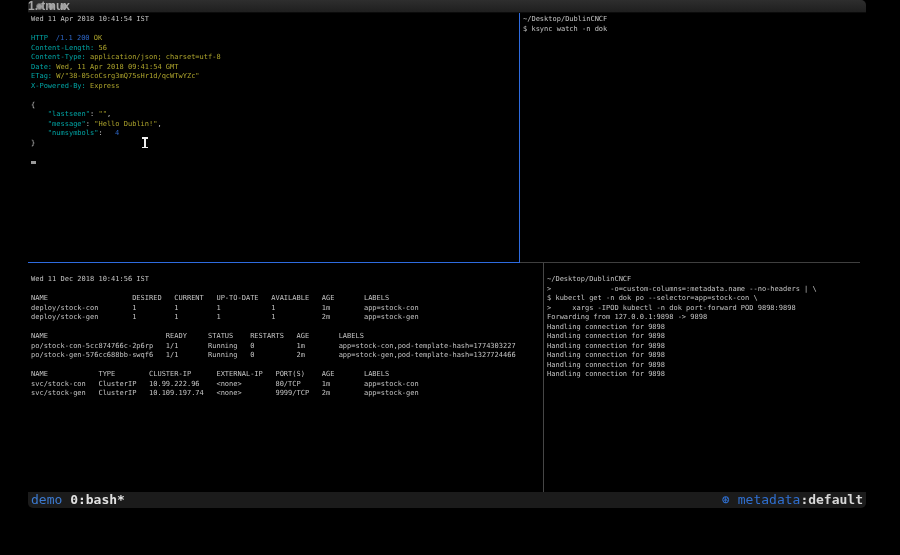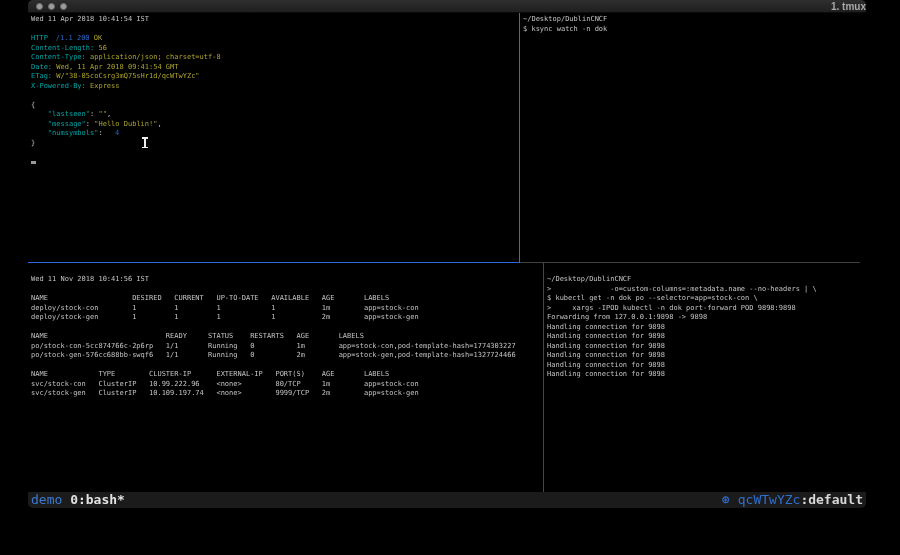--- a/index.html
+++ b/index.html
@@ -4,22 +4,22 @@
 <style>
   html,body{margin:0;padding:0;}
   body{width:900px;height:555px;background:#000;position:relative;overflow:hidden;
        font-family:"DejaVu Sans Mono",monospace;}
   .window{position:absolute;left:28px;top:0;width:838px;height:508px;background:#000;}
   .titlebar{position:absolute;left:0;top:0;width:838px;height:13px;
             background:linear-gradient(#2e2e2e,#1f1f1f);
             border-radius:5px 5px 0 0;border-bottom:1px solid #0b0b0b;box-sizing:border-box;}
   .lights{position:absolute;left:8px;top:3px;display:flex;gap:5px;}
   .light{width:7px;height:7px;border-radius:50%;background:#9c9c9c;border:0.5px solid #6e6e6e;box-sizing:border-box;}
-  .wtitle{position:absolute;left:0;top:0;width:100%;height:13px;line-height:13px;text-align:right;
-          color:#a8a8a8;font-size:10px;font-family:"Liberation Sans",sans-serif;font-weight:bold;}
+  .wtitle{position:absolute;left:0;top:0;width:100%;height:13px;line-height:13px;text-align:left;
+          color:#a8a8a8;font-size:12px;font-family:"Liberation Sans",sans-serif;font-weight:bold;}
   .terminal{position:absolute;left:0;top:13px;width:838px;height:427px;background:#000;}
   .pane{position:absolute;overflow:hidden;}
   .pane-tl{left:0;top:0;width:491px;height:249px;padding:2px 0 0 3px;}
   .pane-tr{left:492px;top:0;width:346px;height:249px;padding:2px 0 0 3px;}
   .pane-bl{left:0;top:250px;width:515px;height:229px;padding:12px 0 0 3px;}
   .pane-br{left:516px;top:250px;width:322px;height:229px;padding:12px 0 0 3px;}
   .div-v-top{position:absolute;left:491px;top:0;width:1px;height:249px;background:#2e6bdf;}
   .div-h-active{position:absolute;left:0;top:249px;width:492px;height:1px;background:#2e6bdf;}
   .div-h-idle{position:absolute;left:492px;top:249px;width:340px;height:1px;background:#3f3f3f;}
   .div-v-bottom{position:absolute;left:515px;top:250px;width:1px;height:229px;background:#464646;}
@@ -80,21 +80,21 @@
 
     <div class="pane pane-tr">
         <div class="line"><span class="c-fg">~/Desktop/DublinCNCF</span></div>
         <div class="line"><span class="c-fg">$ ksync watch -n dok</span></div>
       </div>
 
     <div class="div-h-active"></div>
     <div class="div-h-idle"></div>
 
     <div class="pane pane-bl">
-        <div class="line"><span class="c-fg">Wed 11 Nov 2018 10:41:56 IST</span></div>
+        <div class="line"><span class="c-fg">Wed 11 Dec 2018 10:41:56 IST</span></div>
         <div class="line">&nbsp;</div>
         <div class="line"><span class="c-fg">NAME                    DESIRED   CURRENT   UP-TO-DATE   AVAILABLE   AGE       LABELS</span></div>
         <div class="line"><span class="c-fg">deploy/stock-con        1         1         1            1           1m        app=stock-con</span></div>
         <div class="line"><span class="c-fg">deploy/stock-gen        1         1         1            1           2m        app=stock-gen</span></div>
         <div class="line">&nbsp;</div>
         <div class="line"><span class="c-fg">NAME                            READY     STATUS    RESTARTS   AGE       LABELS</span></div>
         <div class="line"><span class="c-fg">po/stock-con-5cc874766c-2p6rp   1/1       Running   0          1m        app=stock-con,pod-template-hash=1774303227</span></div>
         <div class="line"><span class="c-fg">po/stock-gen-576cc688bb-swqf6   1/1       Running   0          2m        app=stock-gen,pod-template-hash=1327724466</span></div>
         <div class="line">&nbsp;</div>
         <div class="line"><span class="c-fg">NAME            TYPE        CLUSTER-IP      EXTERNAL-IP   PORT(S)    AGE       LABELS</span></div>
@@ -116,16 +116,16 @@
         <div class="line"><span class="c-fg">Handling connection for 9898</span></div>
         <div class="line"><span class="c-fg">Handling connection for 9898</span></div>
         <div class="line"><span class="c-fg">Handling connection for 9898</span></div>
       </div>
 
     <div class="ibeam"></div>
   </div>
 
   <div class="statusbar">
     <div class="status-left"><span class="sess">demo</span><span> </span><span class="wtab">0:bash*</span></div>
-    <div class="status-right"><span class="kicon">⊛</span><span> </span><span class="kname">qcWTwYZc</span><span class="ksuffix">:default</span></div>
+    <div class="status-right"><span class="kicon">⊛</span><span> </span><span class="kname">metadata</span><span class="ksuffix">:default</span></div>
   </div>
 
 </div>
 
 </body></html>

